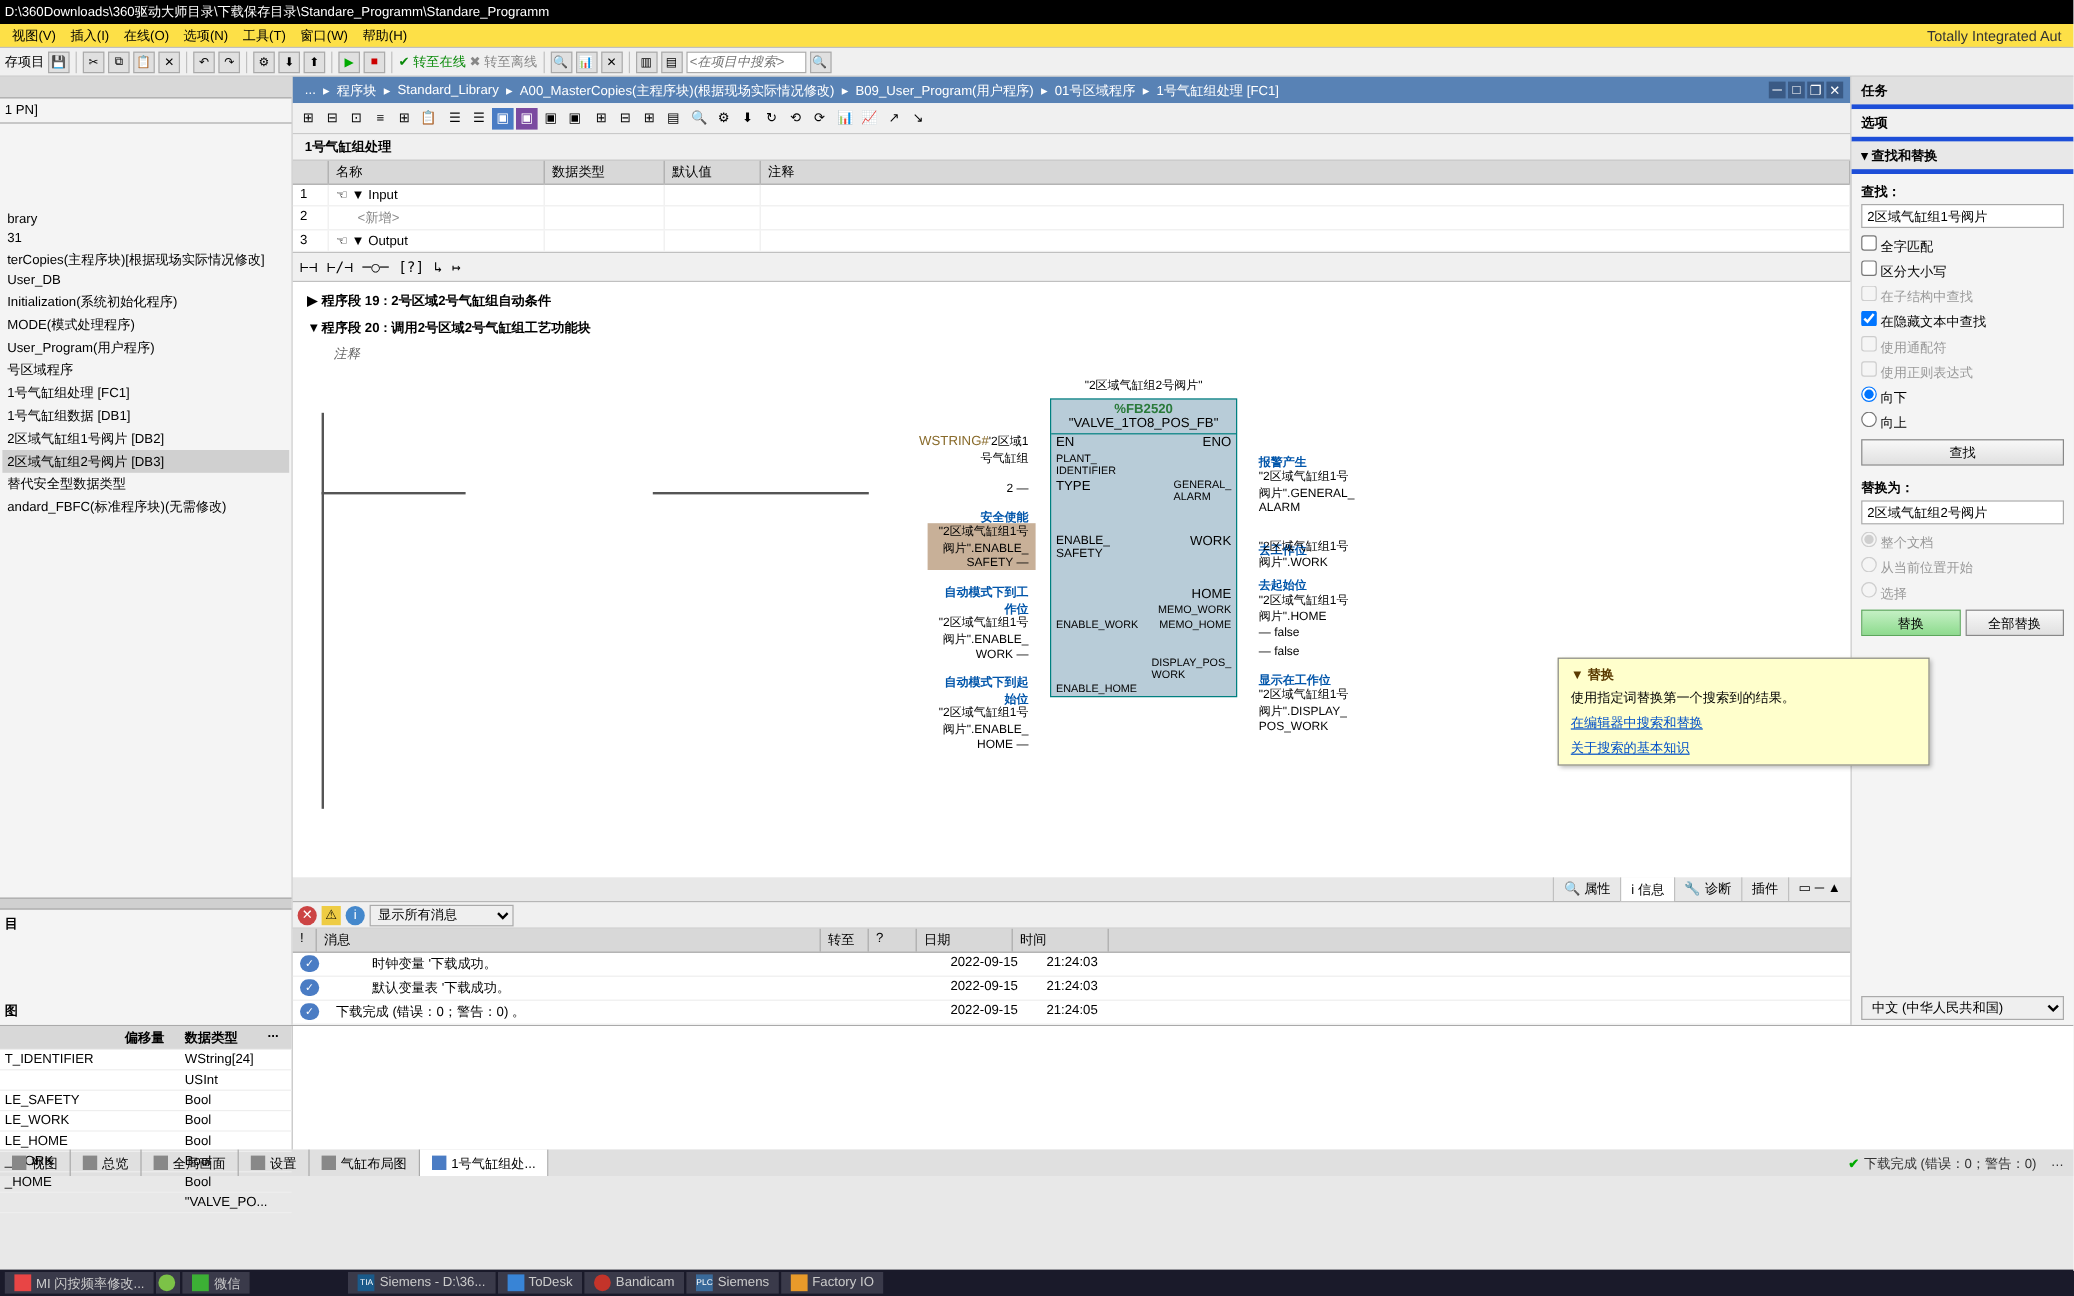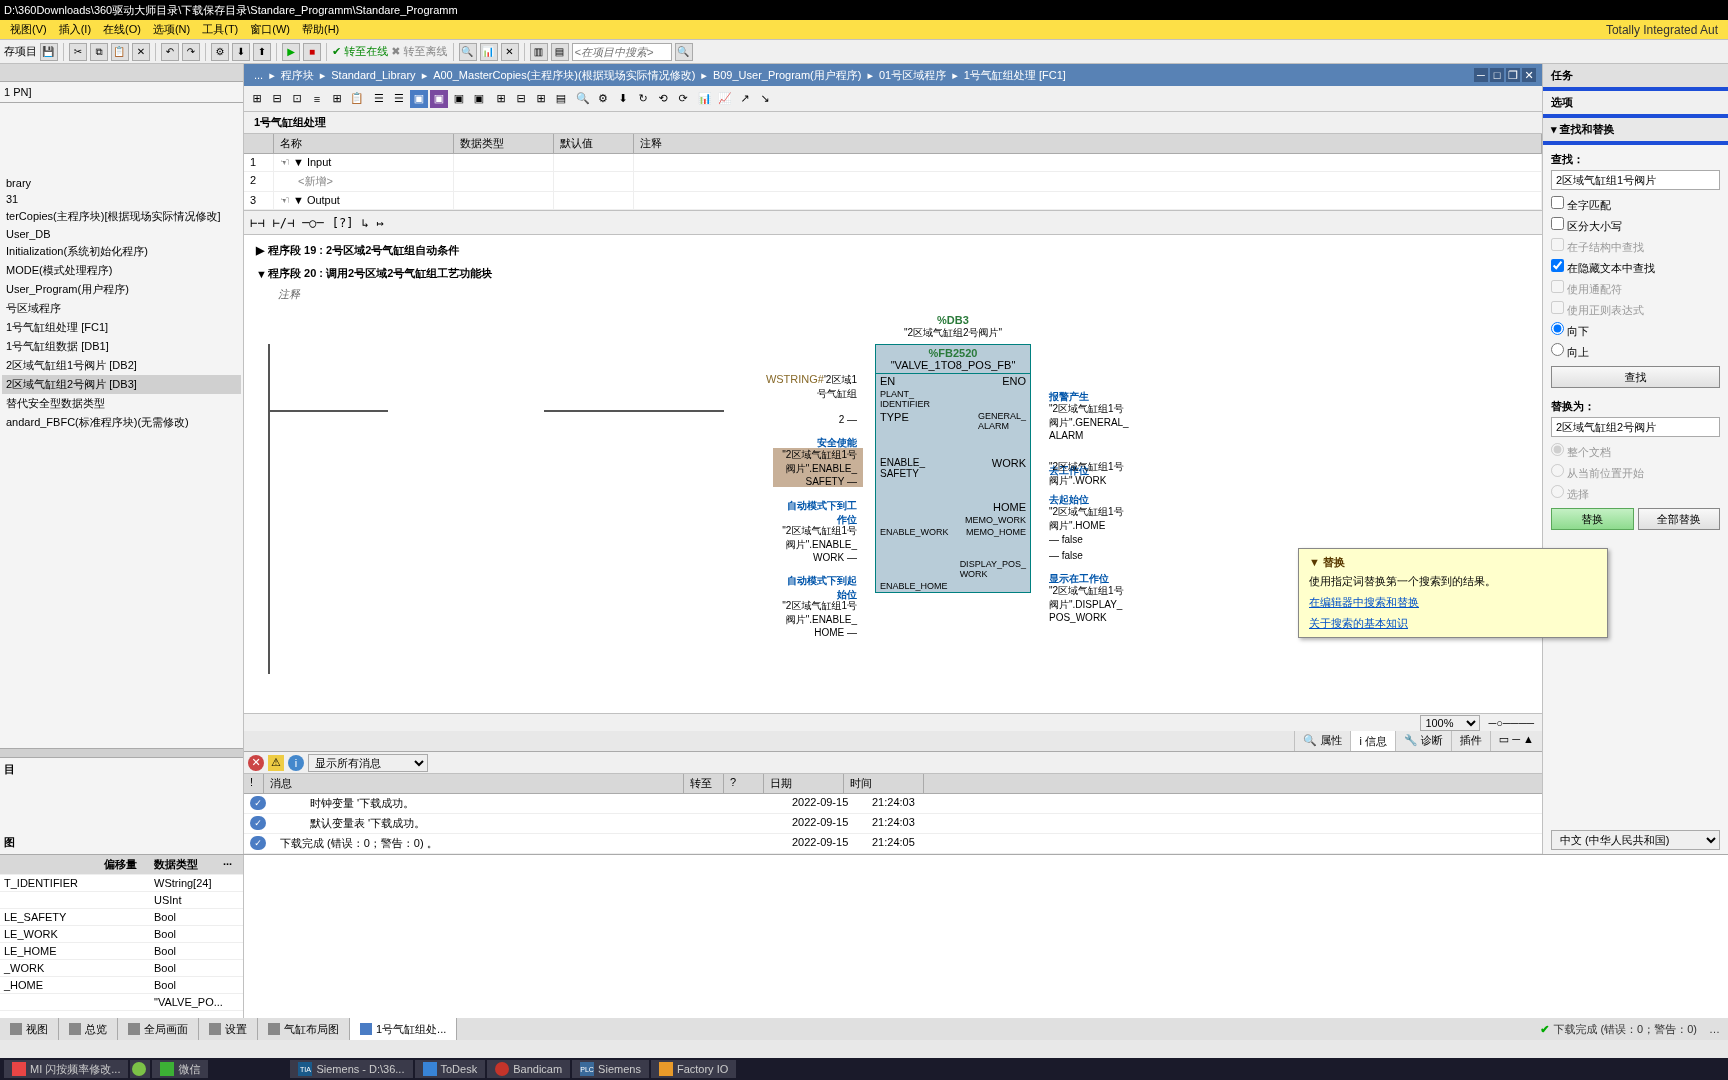--- a/index.html
+++ b/index.html
@@ -72,21 +72,21 @@
 .right-section input[type=text] { width: 100%; height: 20px; border: 1px solid #aaa; padding: 0 4px; margin-bottom: 4px; }
 .right-section label { display: block; padding: 2px 0; }
 .right-section label.disabled { color: #999; }
 .right-btns { display: flex; gap: 4px; margin-top: 4px; }
 .right-btns button { flex: 1; height: 22px; border: 1px solid #888; background: linear-gradient(#f8f8f8,#e0e0e0); cursor: pointer; }
 .right-btns button.highlight { background: linear-gradient(#c4f0c4,#8edb8e); border-color: #5aa85a; }
 .tooltip { position: absolute; background: #ffffcc; border: 1px solid #888; padding: 6px 10px; font-size: 11px; right: 120px; top: 548px; width: 310px; z-index: 100; box-shadow: 2px 2px 4px rgba(0,0,0,0.3); }
 .tooltip .tt-title { font-weight: bold; color: #5a3a00; }
 .tooltip .tt-link { color: #0050c8; text-decoration: underline; display: block; margin-top: 6px; }
 .lang-select { width: 100%; height: 20px; border: 1px solid #aaa; padding: 0 4px; }
-.props-panel { display: flex; background: #fff; border-top: 1px solid #aaa; height: 164px; }
+.props-panel { display: flex; background: #fff; border-top: 1px solid #aaa; height: 104px; }
 .props-left { width: 244px; border-right: 1px solid #c0c0c0; }
 .props-left .prow { display: flex; border-bottom: 1px solid #eee; }
 .props-left .pname { width: 100px; padding: 2px 4px; }
 .props-left .poff { width: 50px; padding: 2px 4px; }
 .props-left .ptype { flex: 1; padding: 2px 4px; }
 .props-left .phead { background: #d8d8d8; font-weight: bold; }
 .view-tabs { background: #e0e0e0; display: flex; height: 22px; }
 .view-tab { padding: 3px 10px; border-right: 1px solid #aaa; display: flex; align-items: center; gap: 4px; justify-content: space-between; }
 .view-tab.active { background: #fff; }
 .view-tab .icon { width: 12px; height: 12px; background: #888; }
@@ -284,21 +284,20 @@
         <span>调用2号区域2号气缸组工艺功能块</span>
       </div>
       <div class="comment-line">注释</div>
 
       <div style="position:relative;margin-left:20px">
         <div style="border-left:2px solid #555;position:absolute;left:0;top:30px;height:330px"></div>
         <div style="border-top:2px solid #555;position:absolute;left:0;top:96px;width:120px"></div>
         <div style="border-top:2px solid #555;position:absolute;left:276px;top:96px;width:180px"></div>
 
         <div class="fb-block" style="margin-left:100px">
-          <div class="db-label">%DB3</div>
           <div class="db-name">"2区域气缸组2号阀片"</div>
 
           <div class="fb-container">
             <div class="fb-box sel">
               <div class="fb-title">
                 <div class="num">%FB2520</div>
                 <div>"VALVE_1TO8_POS_FB"</div>
               </div>
               <div class="fb-row">
                   <span>EN</span>
@@ -367,24 +366,20 @@
             <div class="fb-io right" style="top:161px">"2区域气缸组1号<br>阀片".HOME</div>
             <div class="fb-io right" style="top:190px">— false</div>
             <div class="fb-io right" style="top:206px">— false</div>
             <div class="fb-io right" style="top:228px;color:#0055aa;font-weight:bold">显示在工作位</div>
             <div class="fb-io right" style="top:240px">"2区域气缸组1号<br>阀片".DISPLAY_<br>POS_WORK</div>
           </div>
         </div>
       </div>
     </div>
 
-    <div class="zoom-bar">
-      <select class="zoom-select"><option>100%</option></select>
-      <span style="margin-left:8px">─○────</span>
-    </div>
 
     <div class="prop-tabs">
       <span class="prop-tab">🔍 <span>属性</span></span>
       <span class="prop-tab active">ℹ <span>信息</span></span>
       <span class="prop-tab">🔧 <span>诊断</span></span>
       <span class="prop-tab">插件</span>
       <span class="prop-tab">▭ ─ ▲</span>
     </div>
 
 

